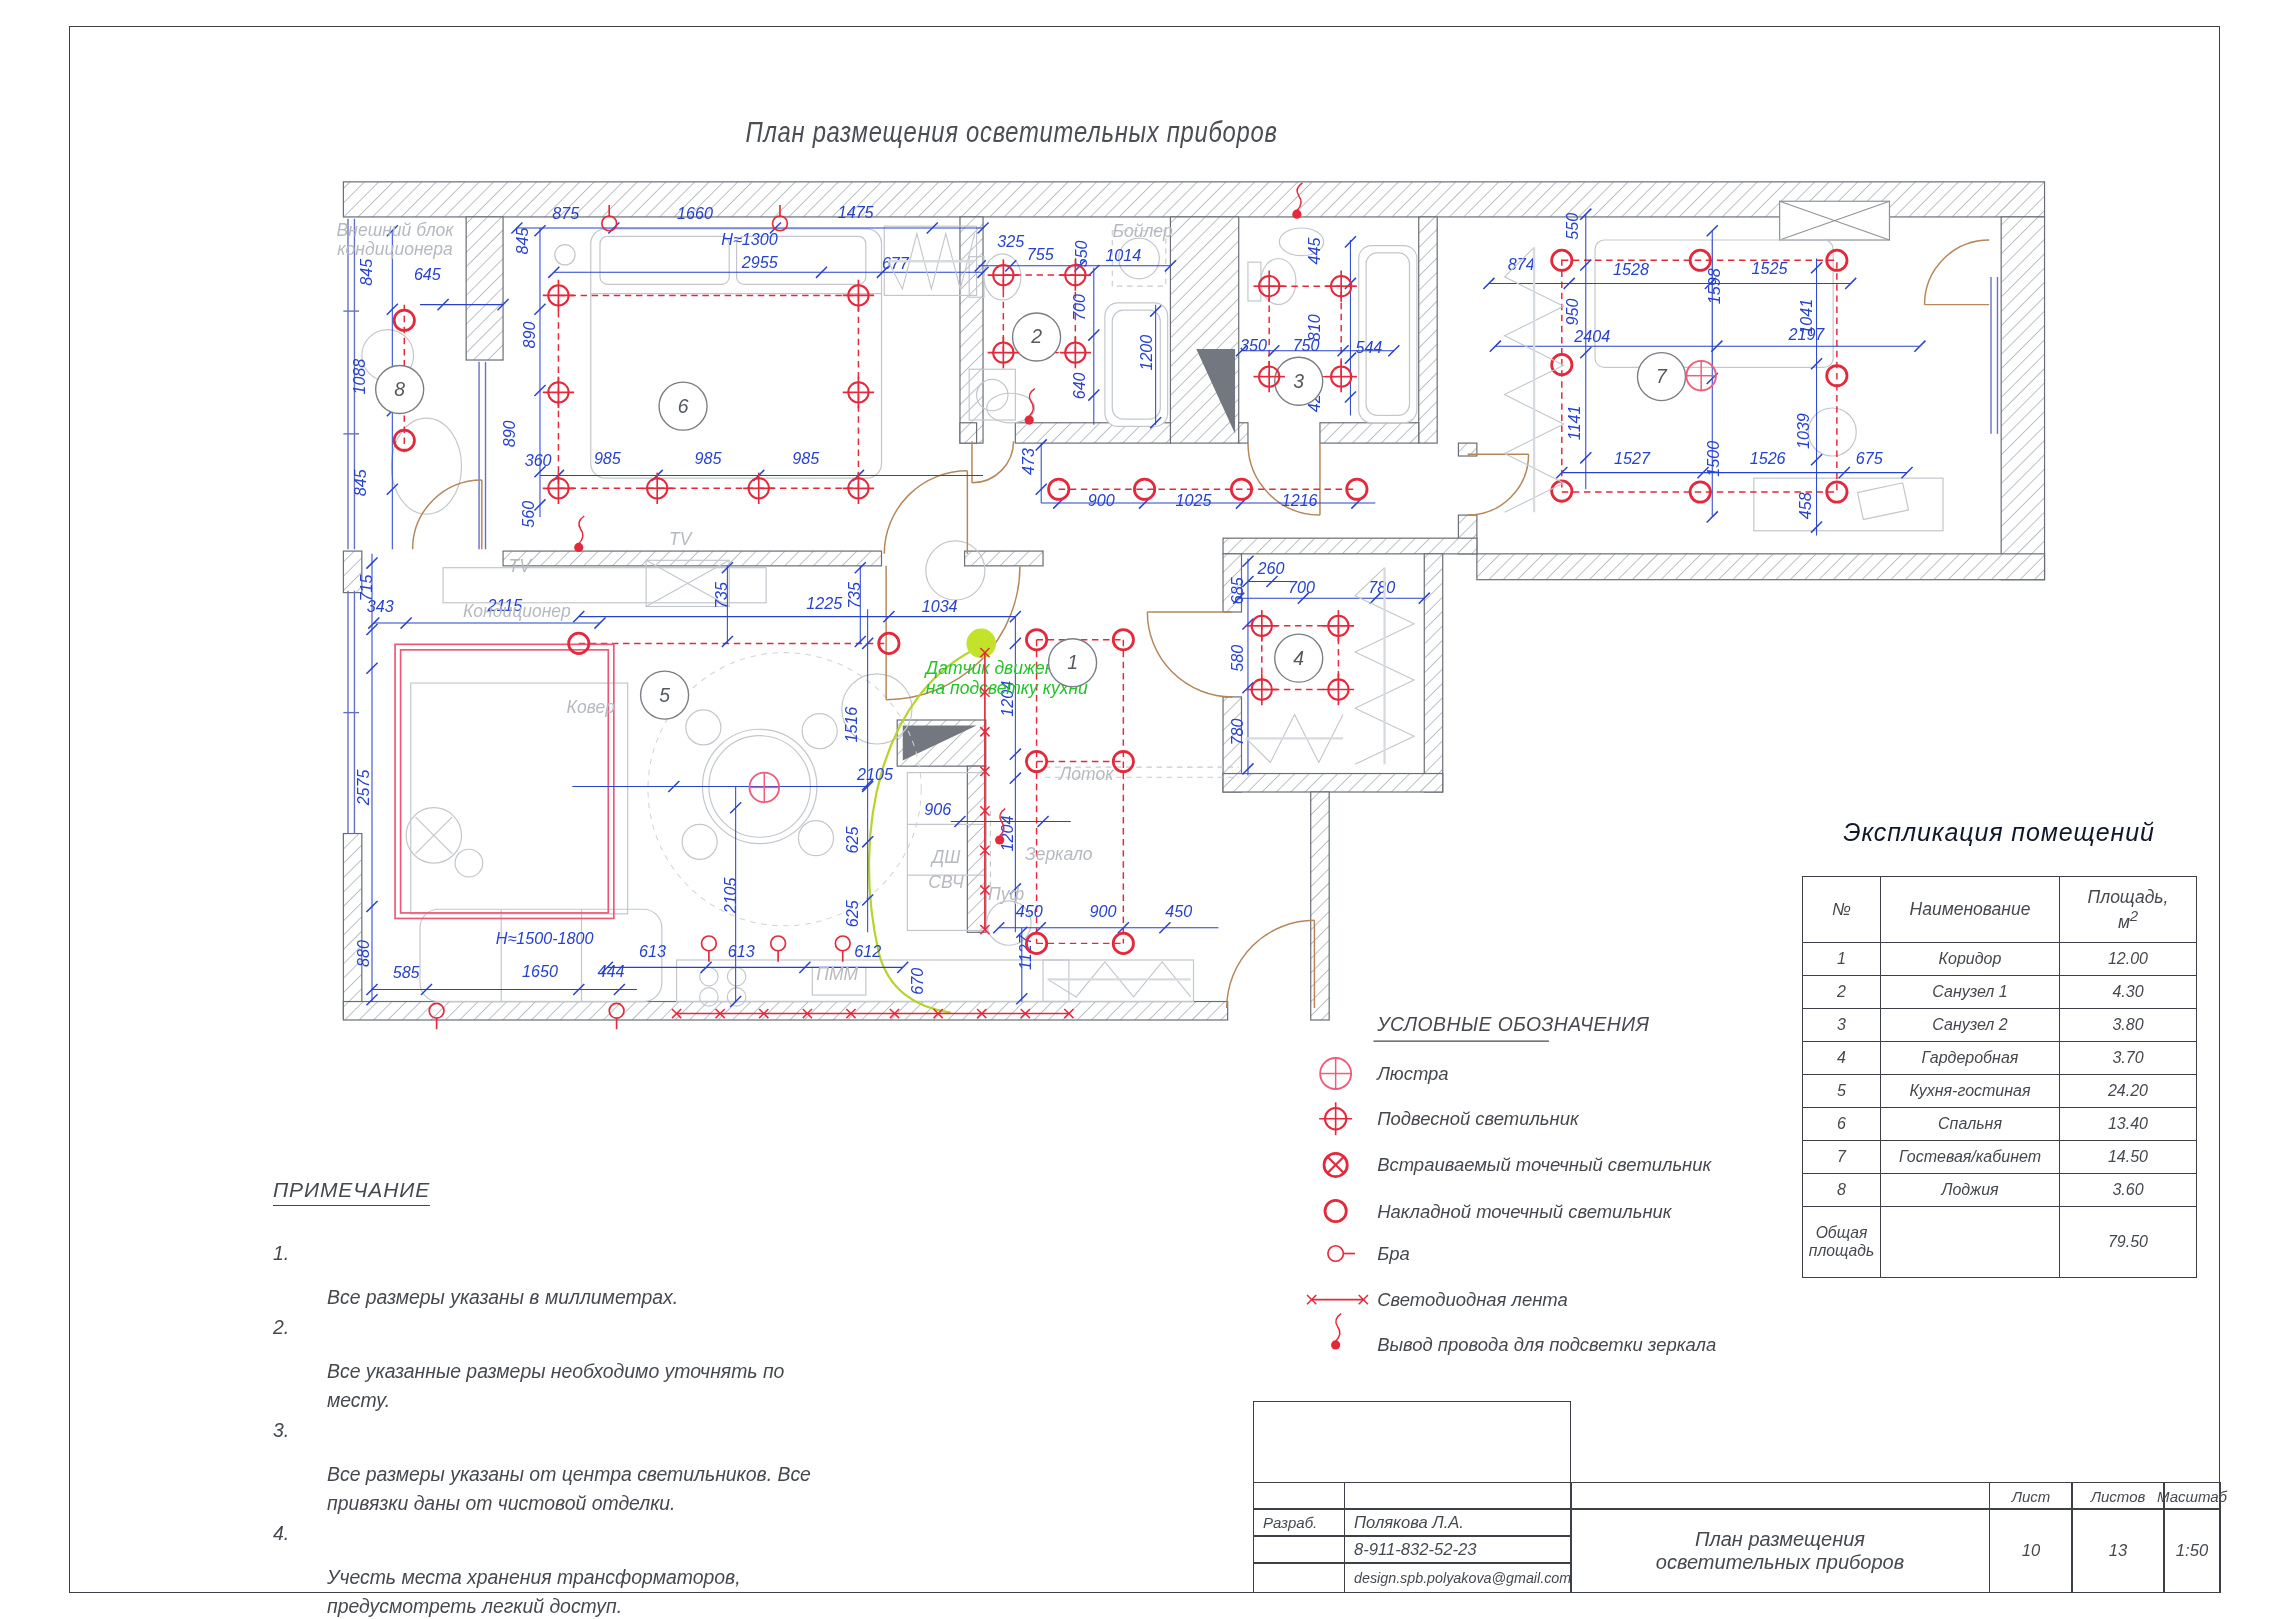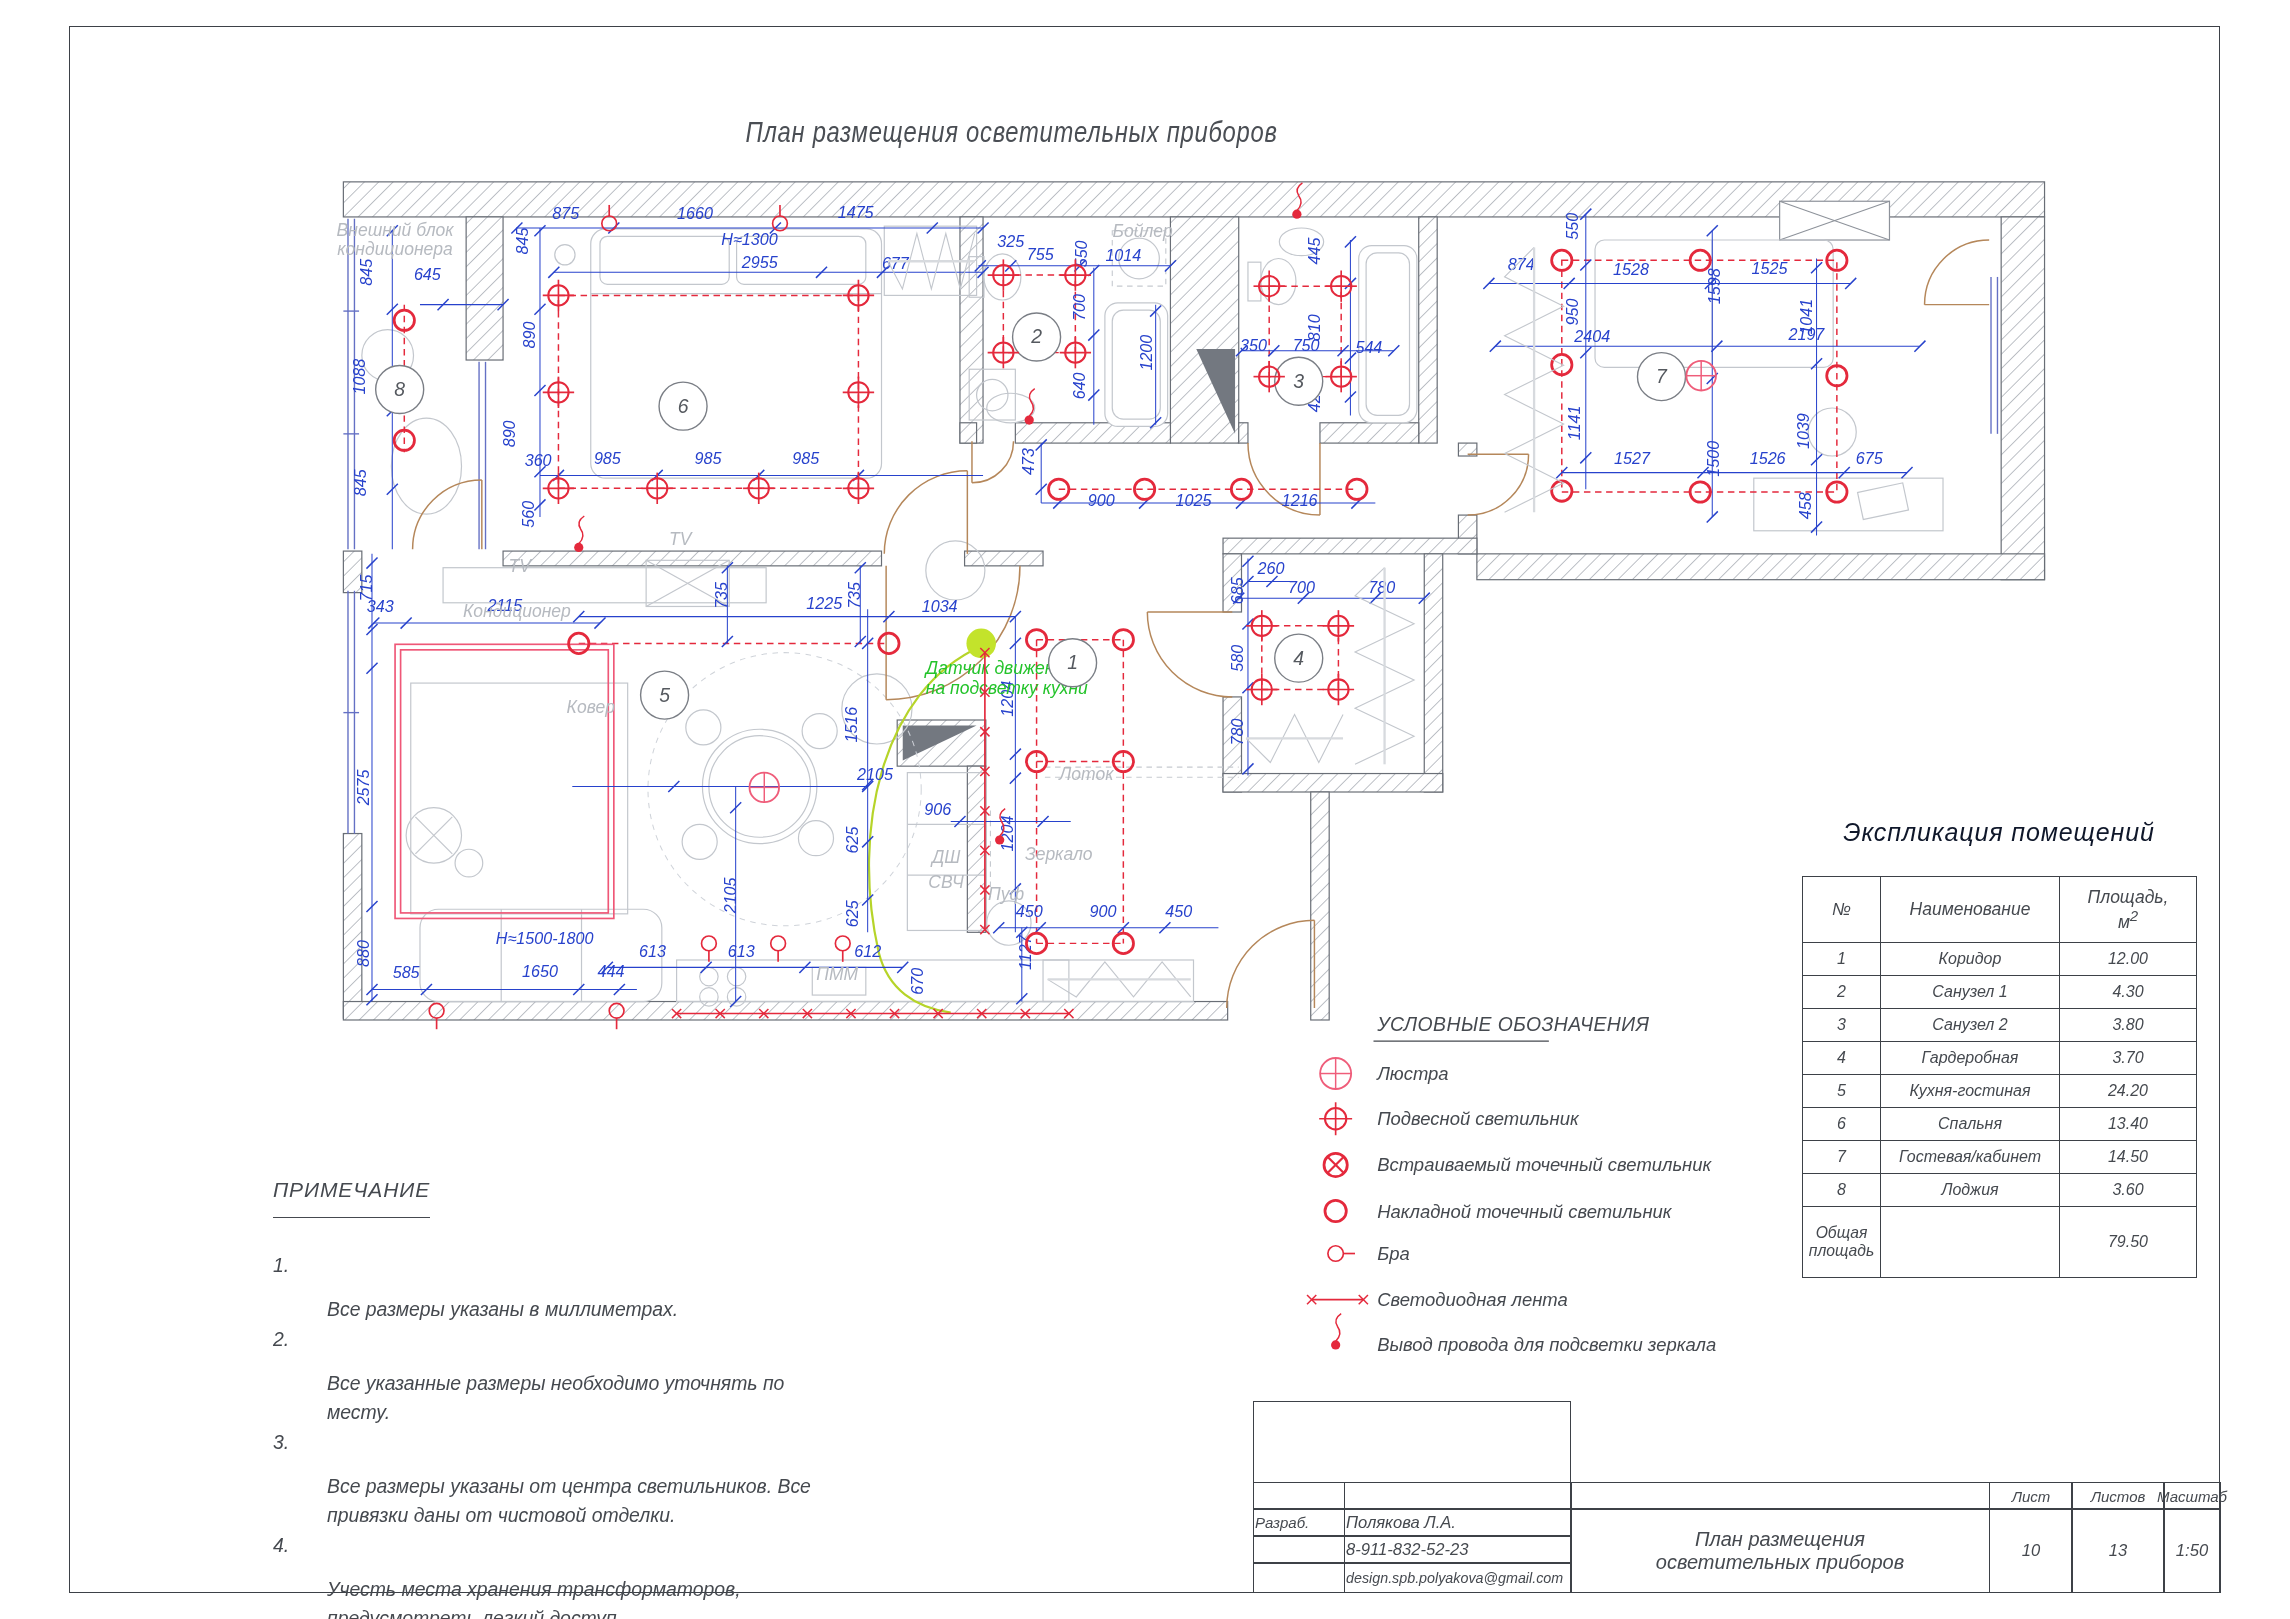--- a/index.html
+++ b/index.html
@@ -27,30 +27,30 @@
   .expl-title{text-align:center;font-size:25px;color:#0f172a;letter-spacing:0.9px;}
   .expl table{border-collapse:collapse;margin-top:29px;width:394px;table-layout:fixed;}
   .expl td,.expl th{border:1.5px solid #3d4147;text-align:center;vertical-align:middle;
        font-weight:normal;font-size:16px;color:#45494f;padding:0;}
   .expl thead th{height:65px;font-size:17.5px;}
   .expl tbody td{height:32px;}
   .expl .trow td{height:70px;}
   
   .notes{position:absolute;left:273px;top:1178px;width:591px;}
   .notes-title{font-size:21px;letter-spacing:0.9px;border-bottom:1.5px solid #45494f;
-       display:inline-block;padding-bottom:15px;color:#45494f;}
+       display:inline-block;padding-bottom:3px;color:#45494f;}
   .notes ol{margin:33px 0 0 0;padding:0;list-style:none;font-size:19.4px;line-height:29px;color:#45494f;}
   .notes li{display:flex;margin-bottom:0.9px;}
   .notes .num{width:54px;flex:none;}
   .notes .ntext{width:522px;margin-top:44px;}
   
   .tblock{position:absolute;left:1253px;top:1401px;width:968px;height:192px;color:#45494f;}
   .tb{position:absolute;border:1.5px solid #3d4147;box-sizing:border-box;
       display:flex;align-items:center;justify-content:center;text-align:center;}
-  .tb.left{justify-content:flex-start;padding-left:1px;}
+  .tb.left{justify-content:flex-start;padding-left:9px;}
   .fs16{font-size:15px;} .fs18{font-size:16.6px;} .fs22{font-size:20px;}
 </style>
 </head>
 <body>
 
 <div class="frame"></div>
 
 <div class="sheet-title">План размещения осветительных приборов</div>
 
 <svg id="plan-svg" style="position:absolute;left:0;top:0;" width="2291" height="1620" viewBox="0 0 2482 1755">

